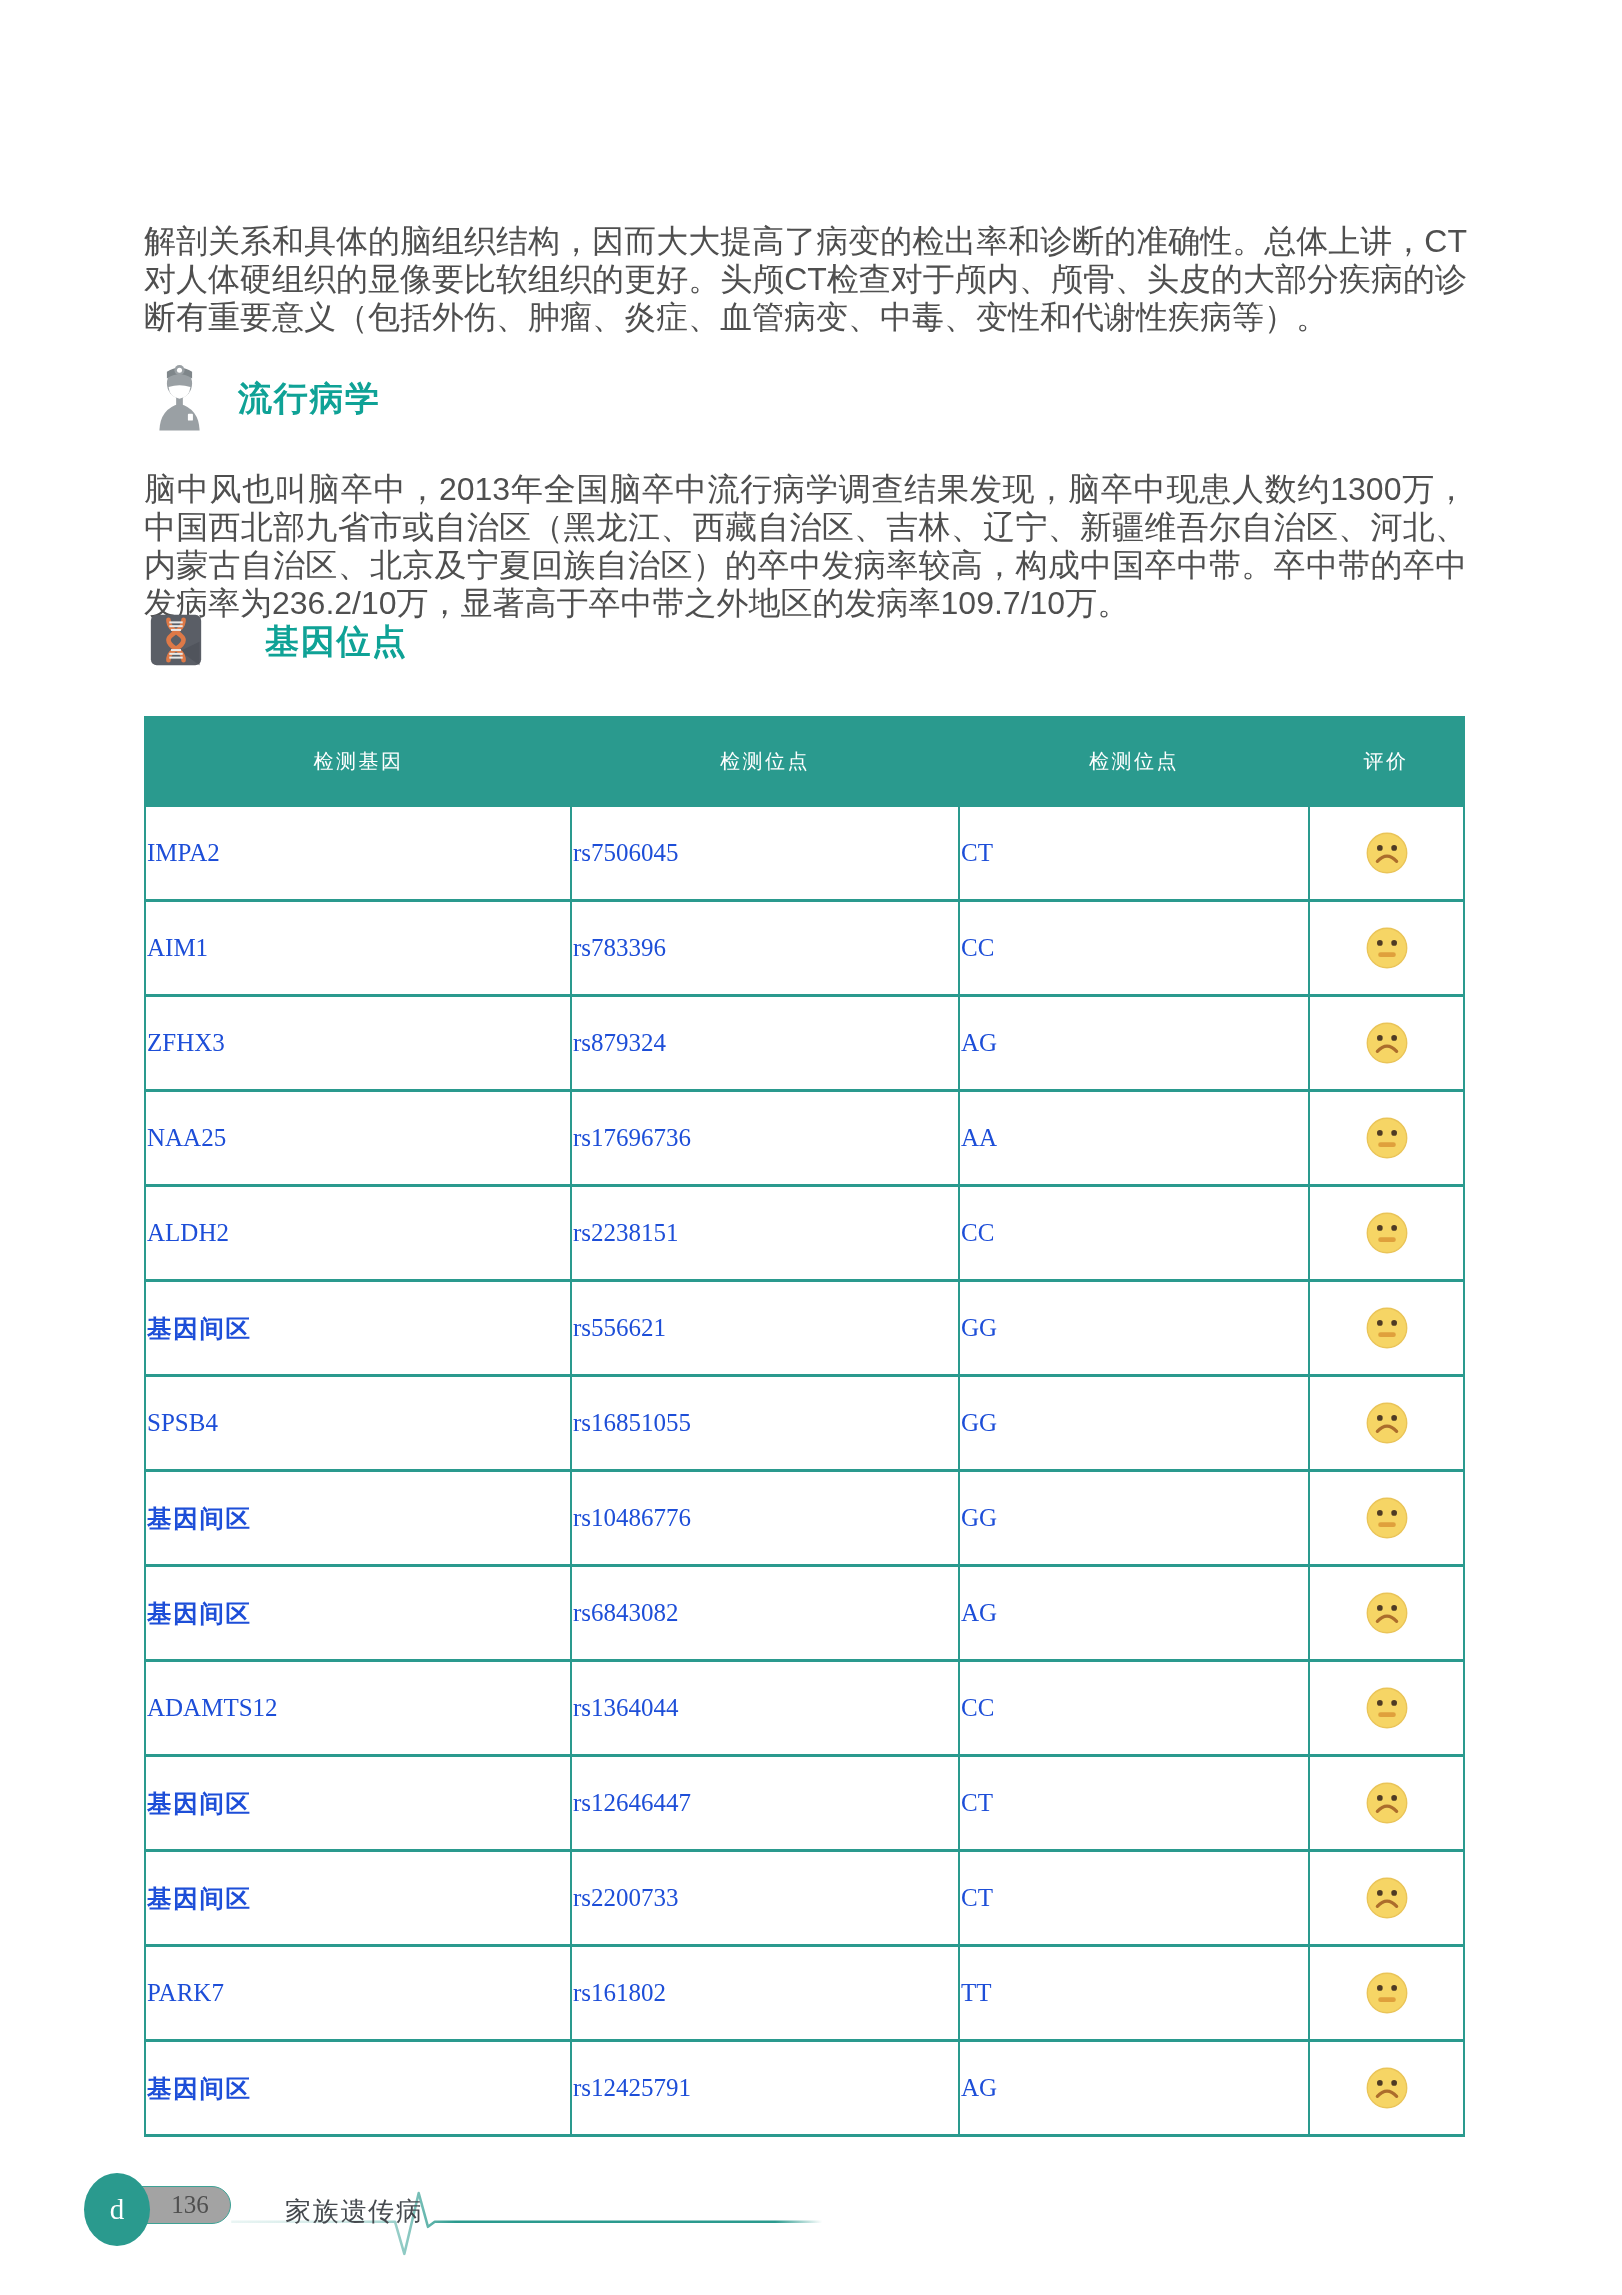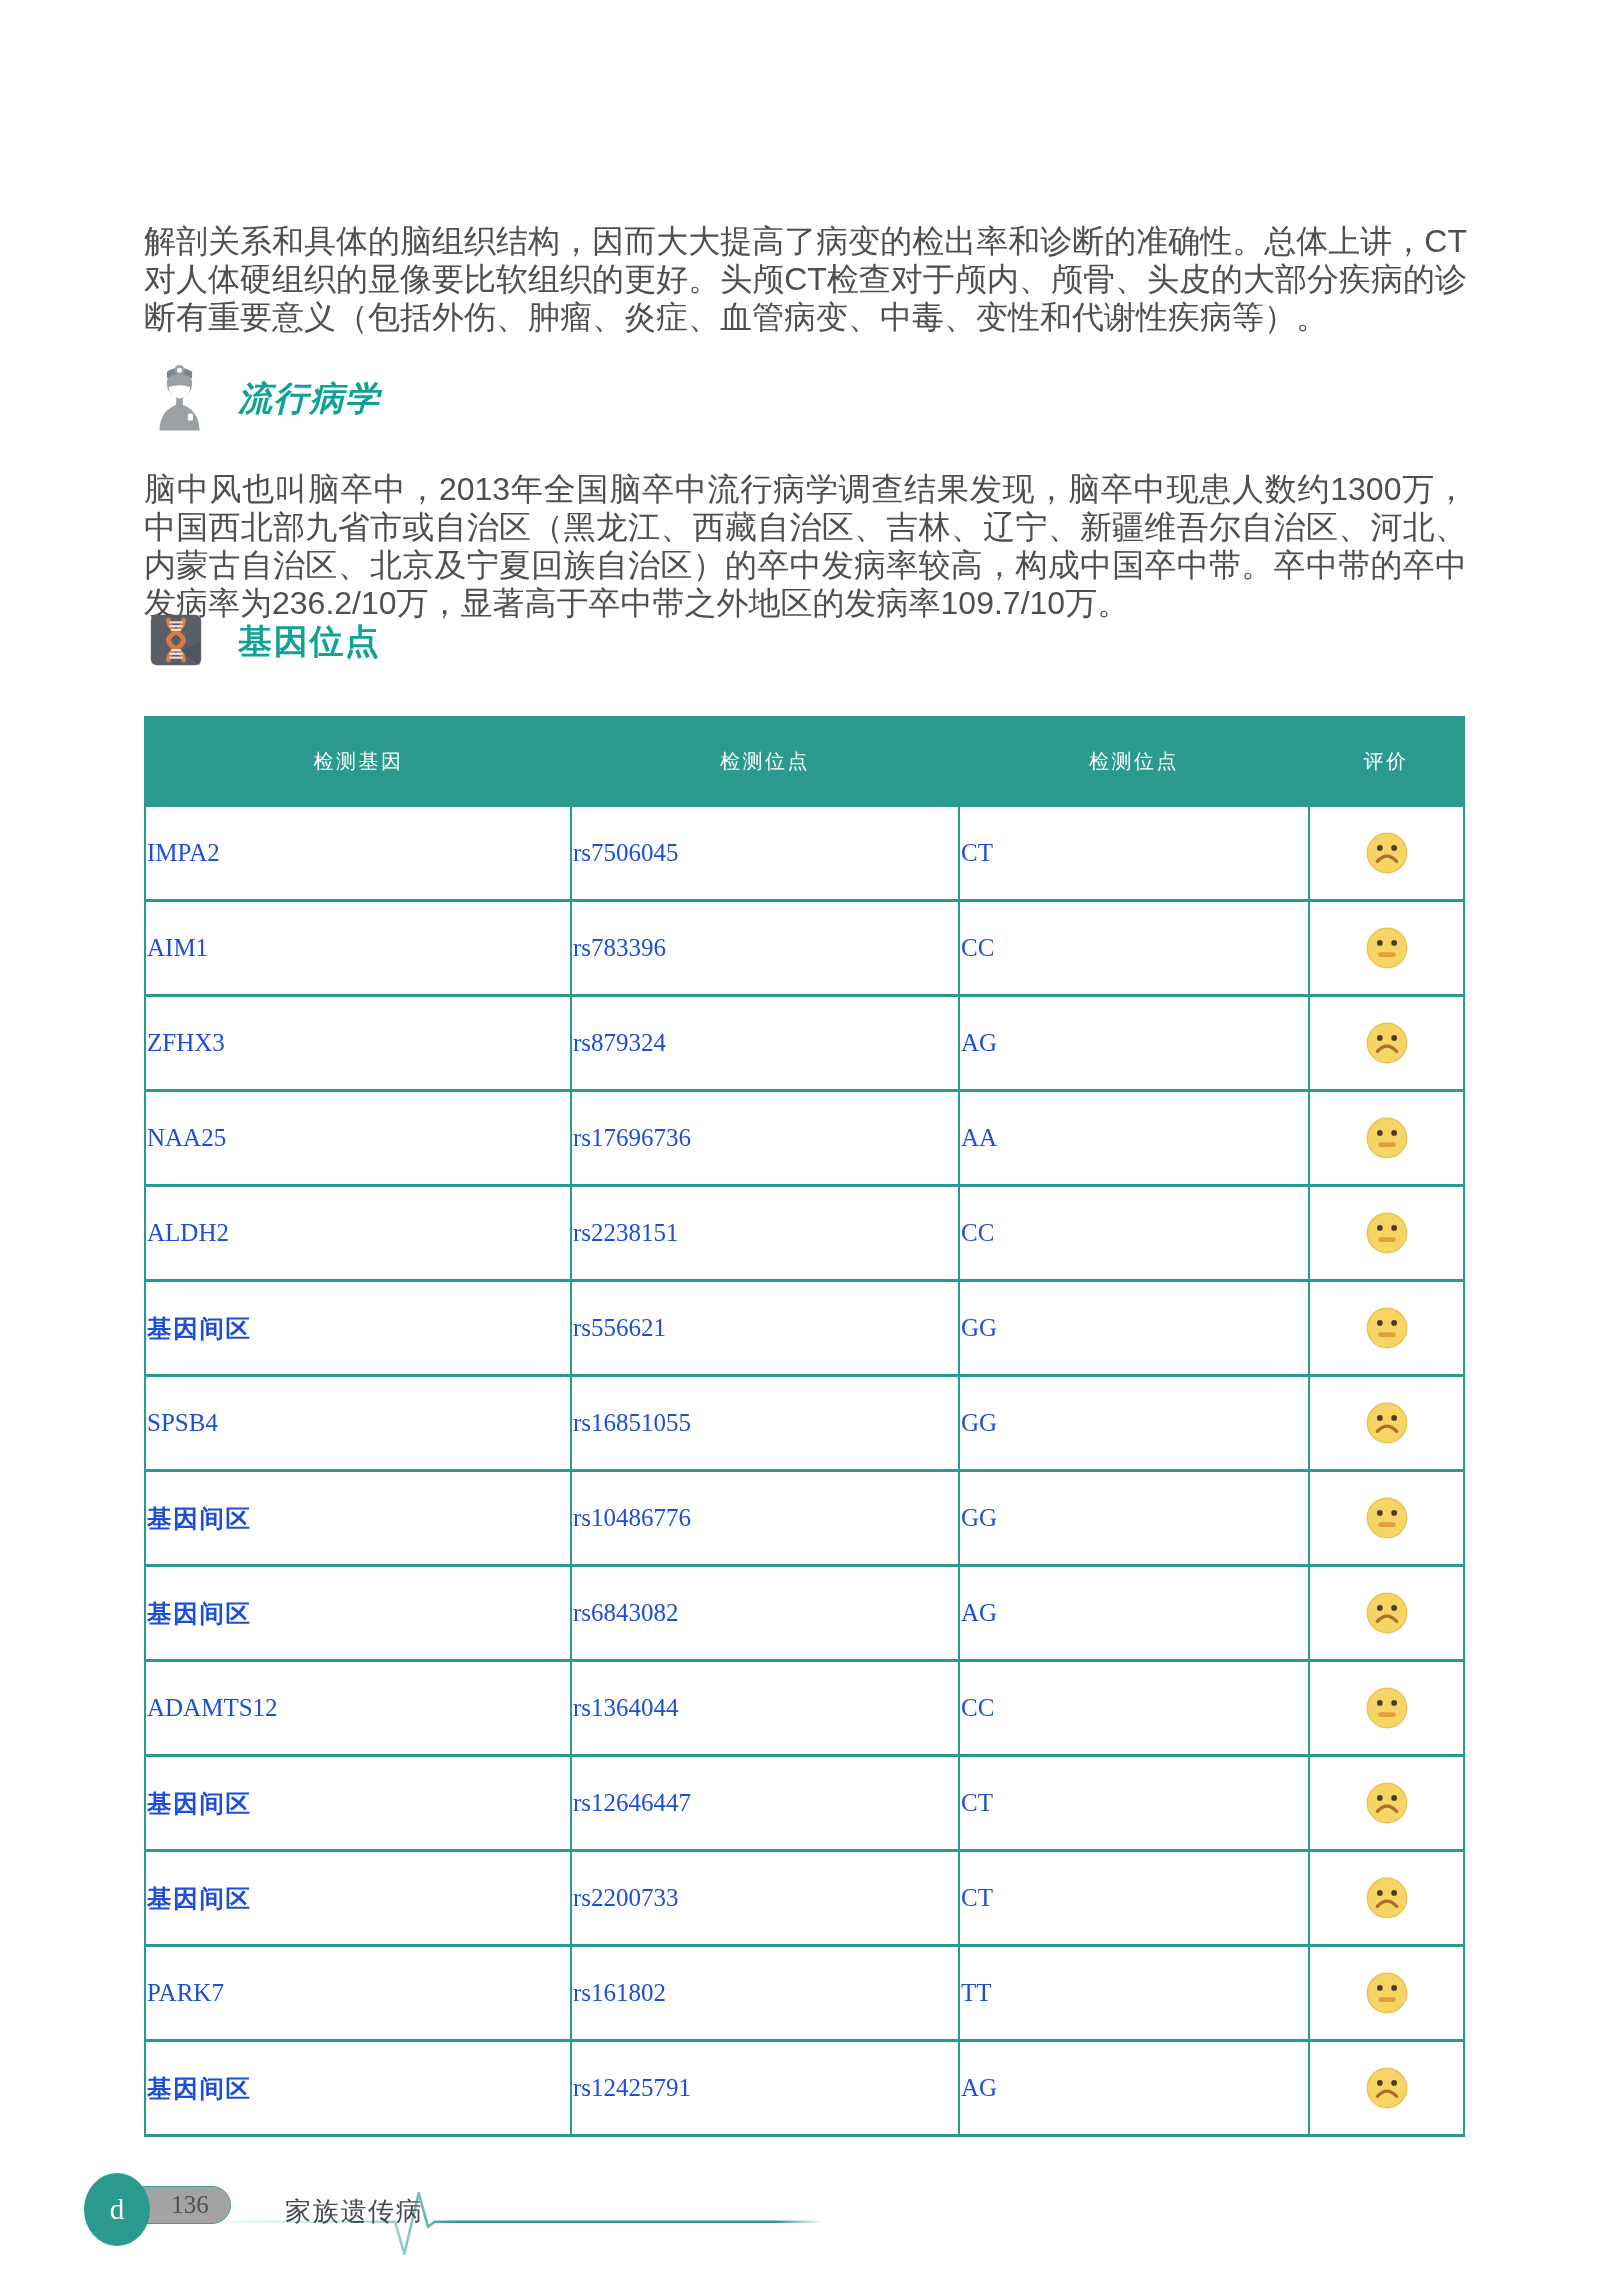--- a/index.html
+++ b/index.html
@@ -8,22 +8,22 @@
     font-family:"Liberation Sans", sans-serif;overflow:hidden;
   }
   .para{
     position:absolute;left:144px;width:1323px;
     font-size:32px;line-height:38px;color:#4f4f4f;text-align:justify;
   }
   #p1{top:190px;}
   #p2{top:438px;}
 
   .section-head{position:absolute;display:flex;align-items:center;}
-  #sec1{left:156px;top:363px;font-style:italic;}
-  #sec2{left:150px;top:614px;}
+  #sec1{left:156px;top:363px;}
+  #sec2{left:150px;top:614px;gap:27px;}
   .section-title{
     font-size:34px;font-weight:700;color:#0fa296;letter-spacing:1.7px;
   }
   #sec1 .section-title{margin-left:35px;}
   #sec2 .section-title{margin-left:36px;}
 
   #gene-table{
     position:absolute;left:144px;top:716px;width:1318px;
     border-collapse:collapse;table-layout:fixed;
     border:2.5px solid #2a9a8e;

